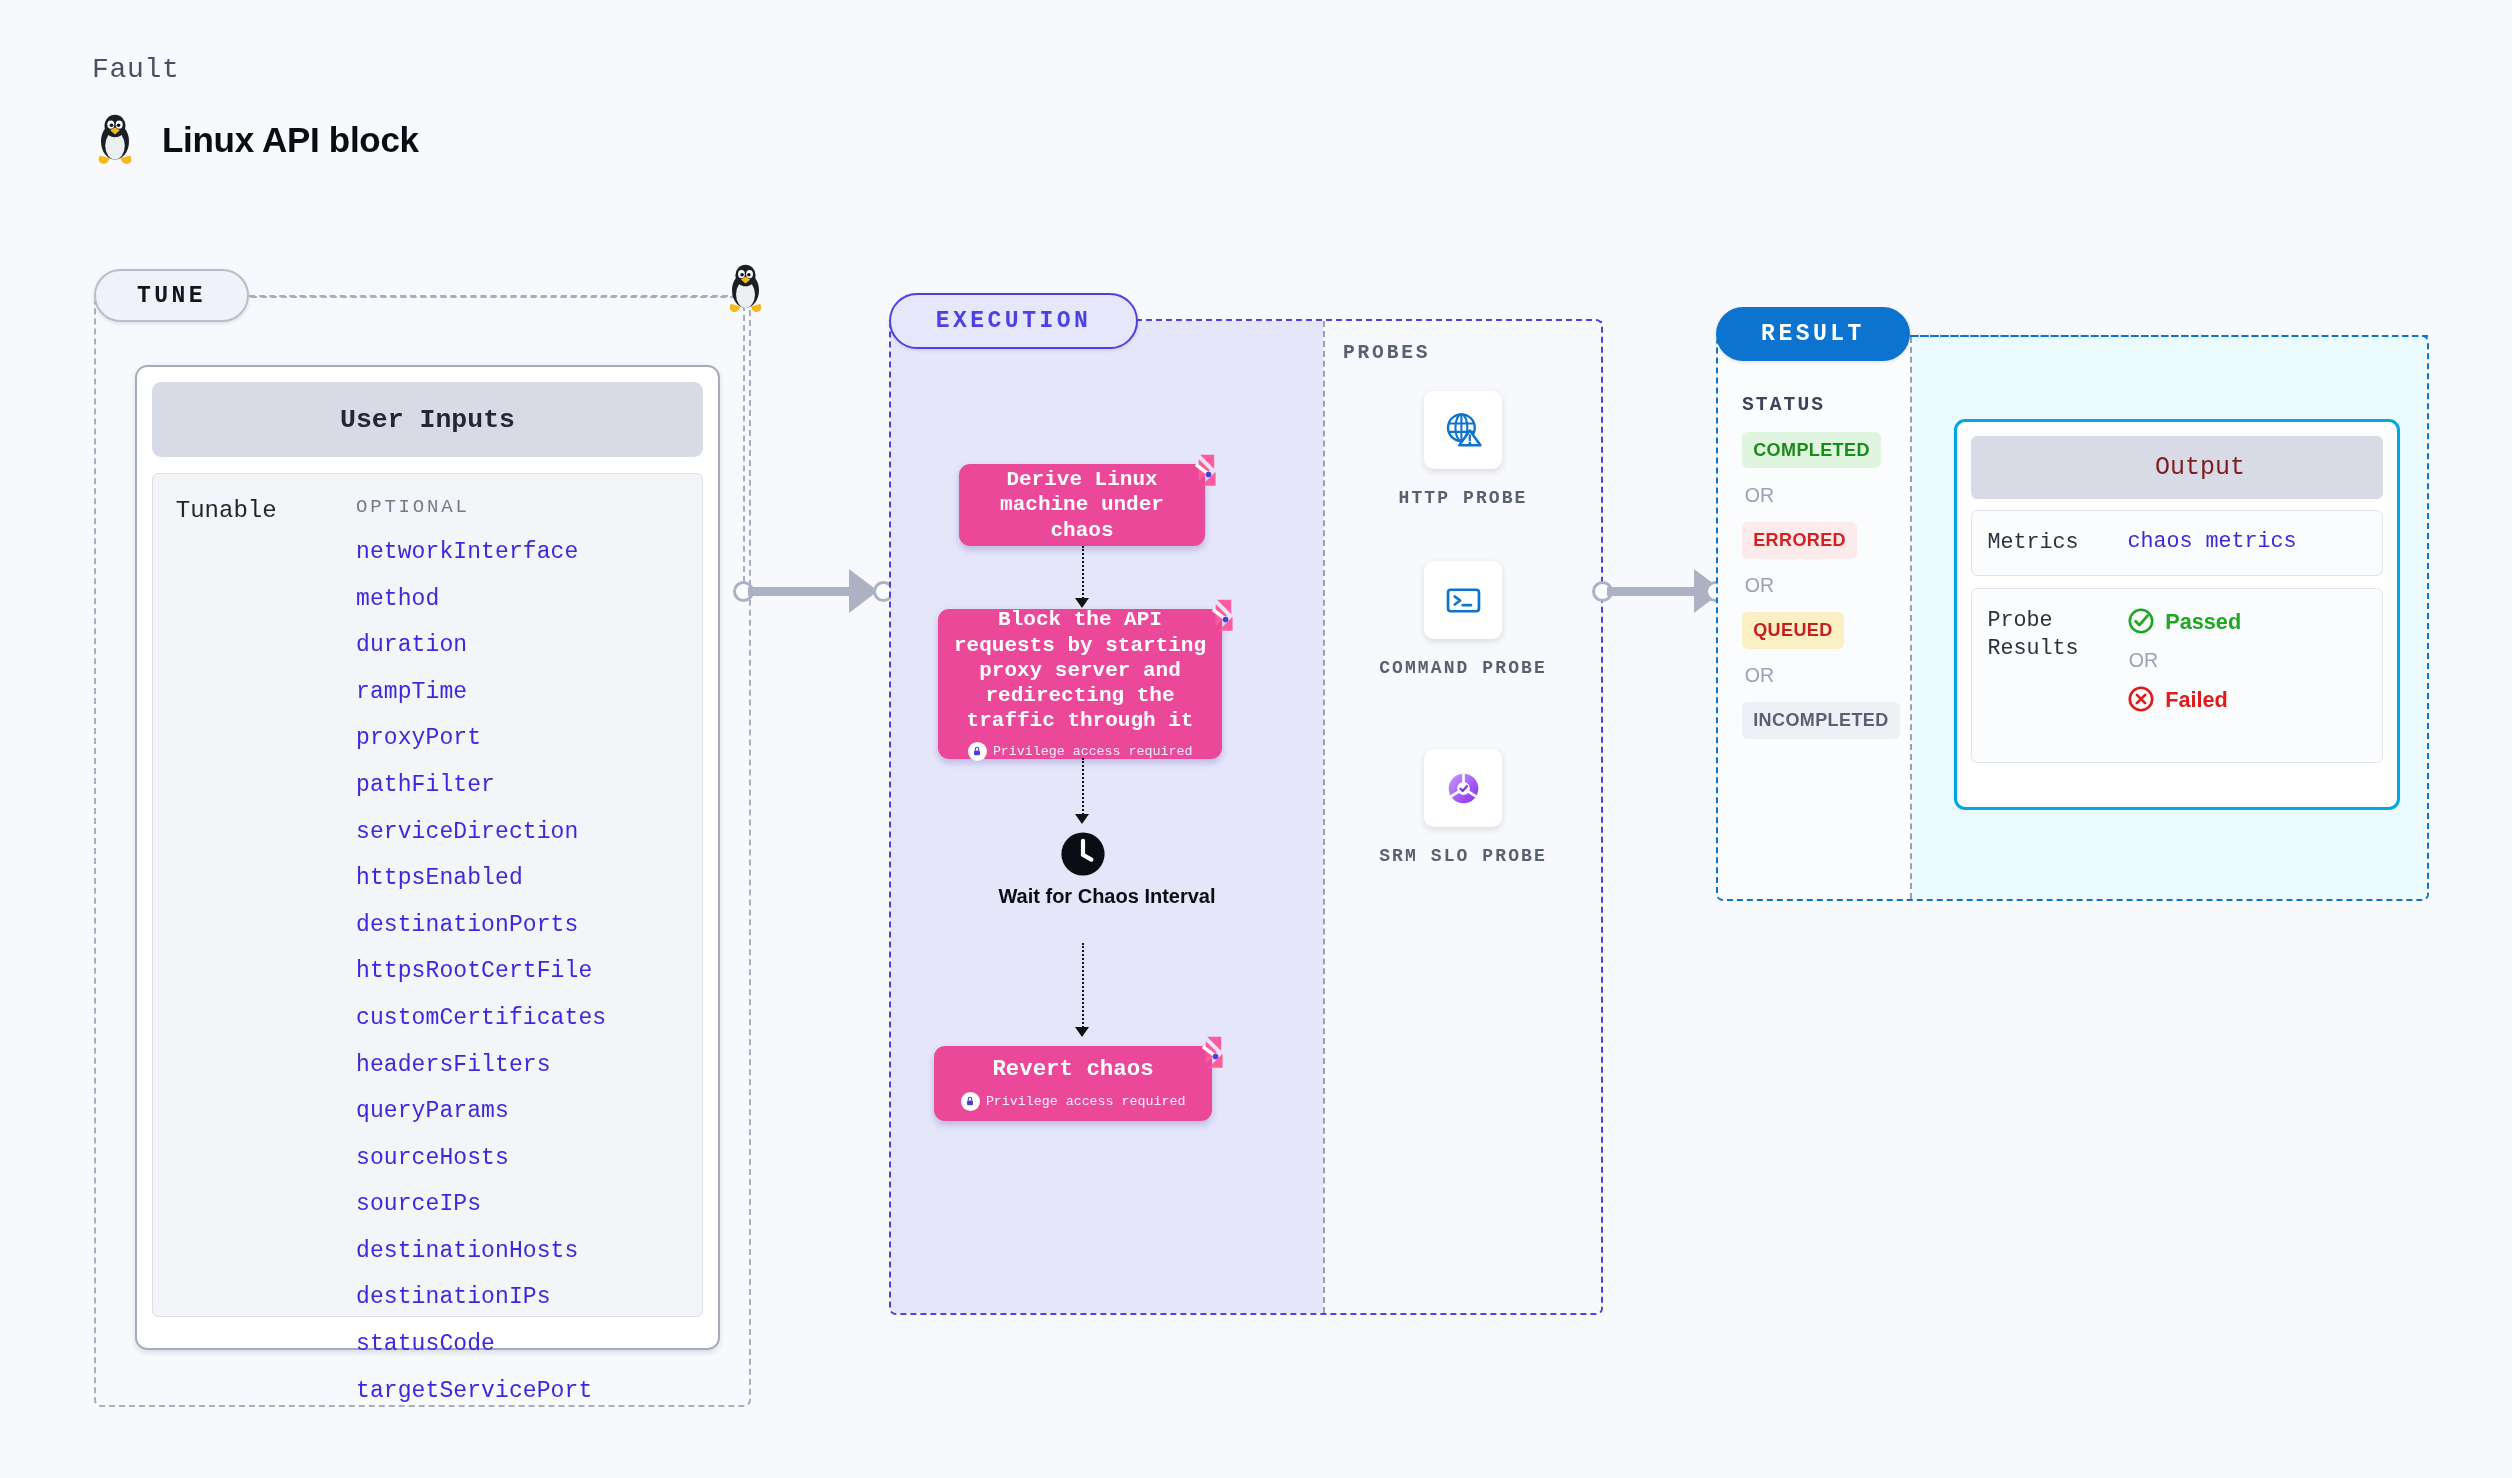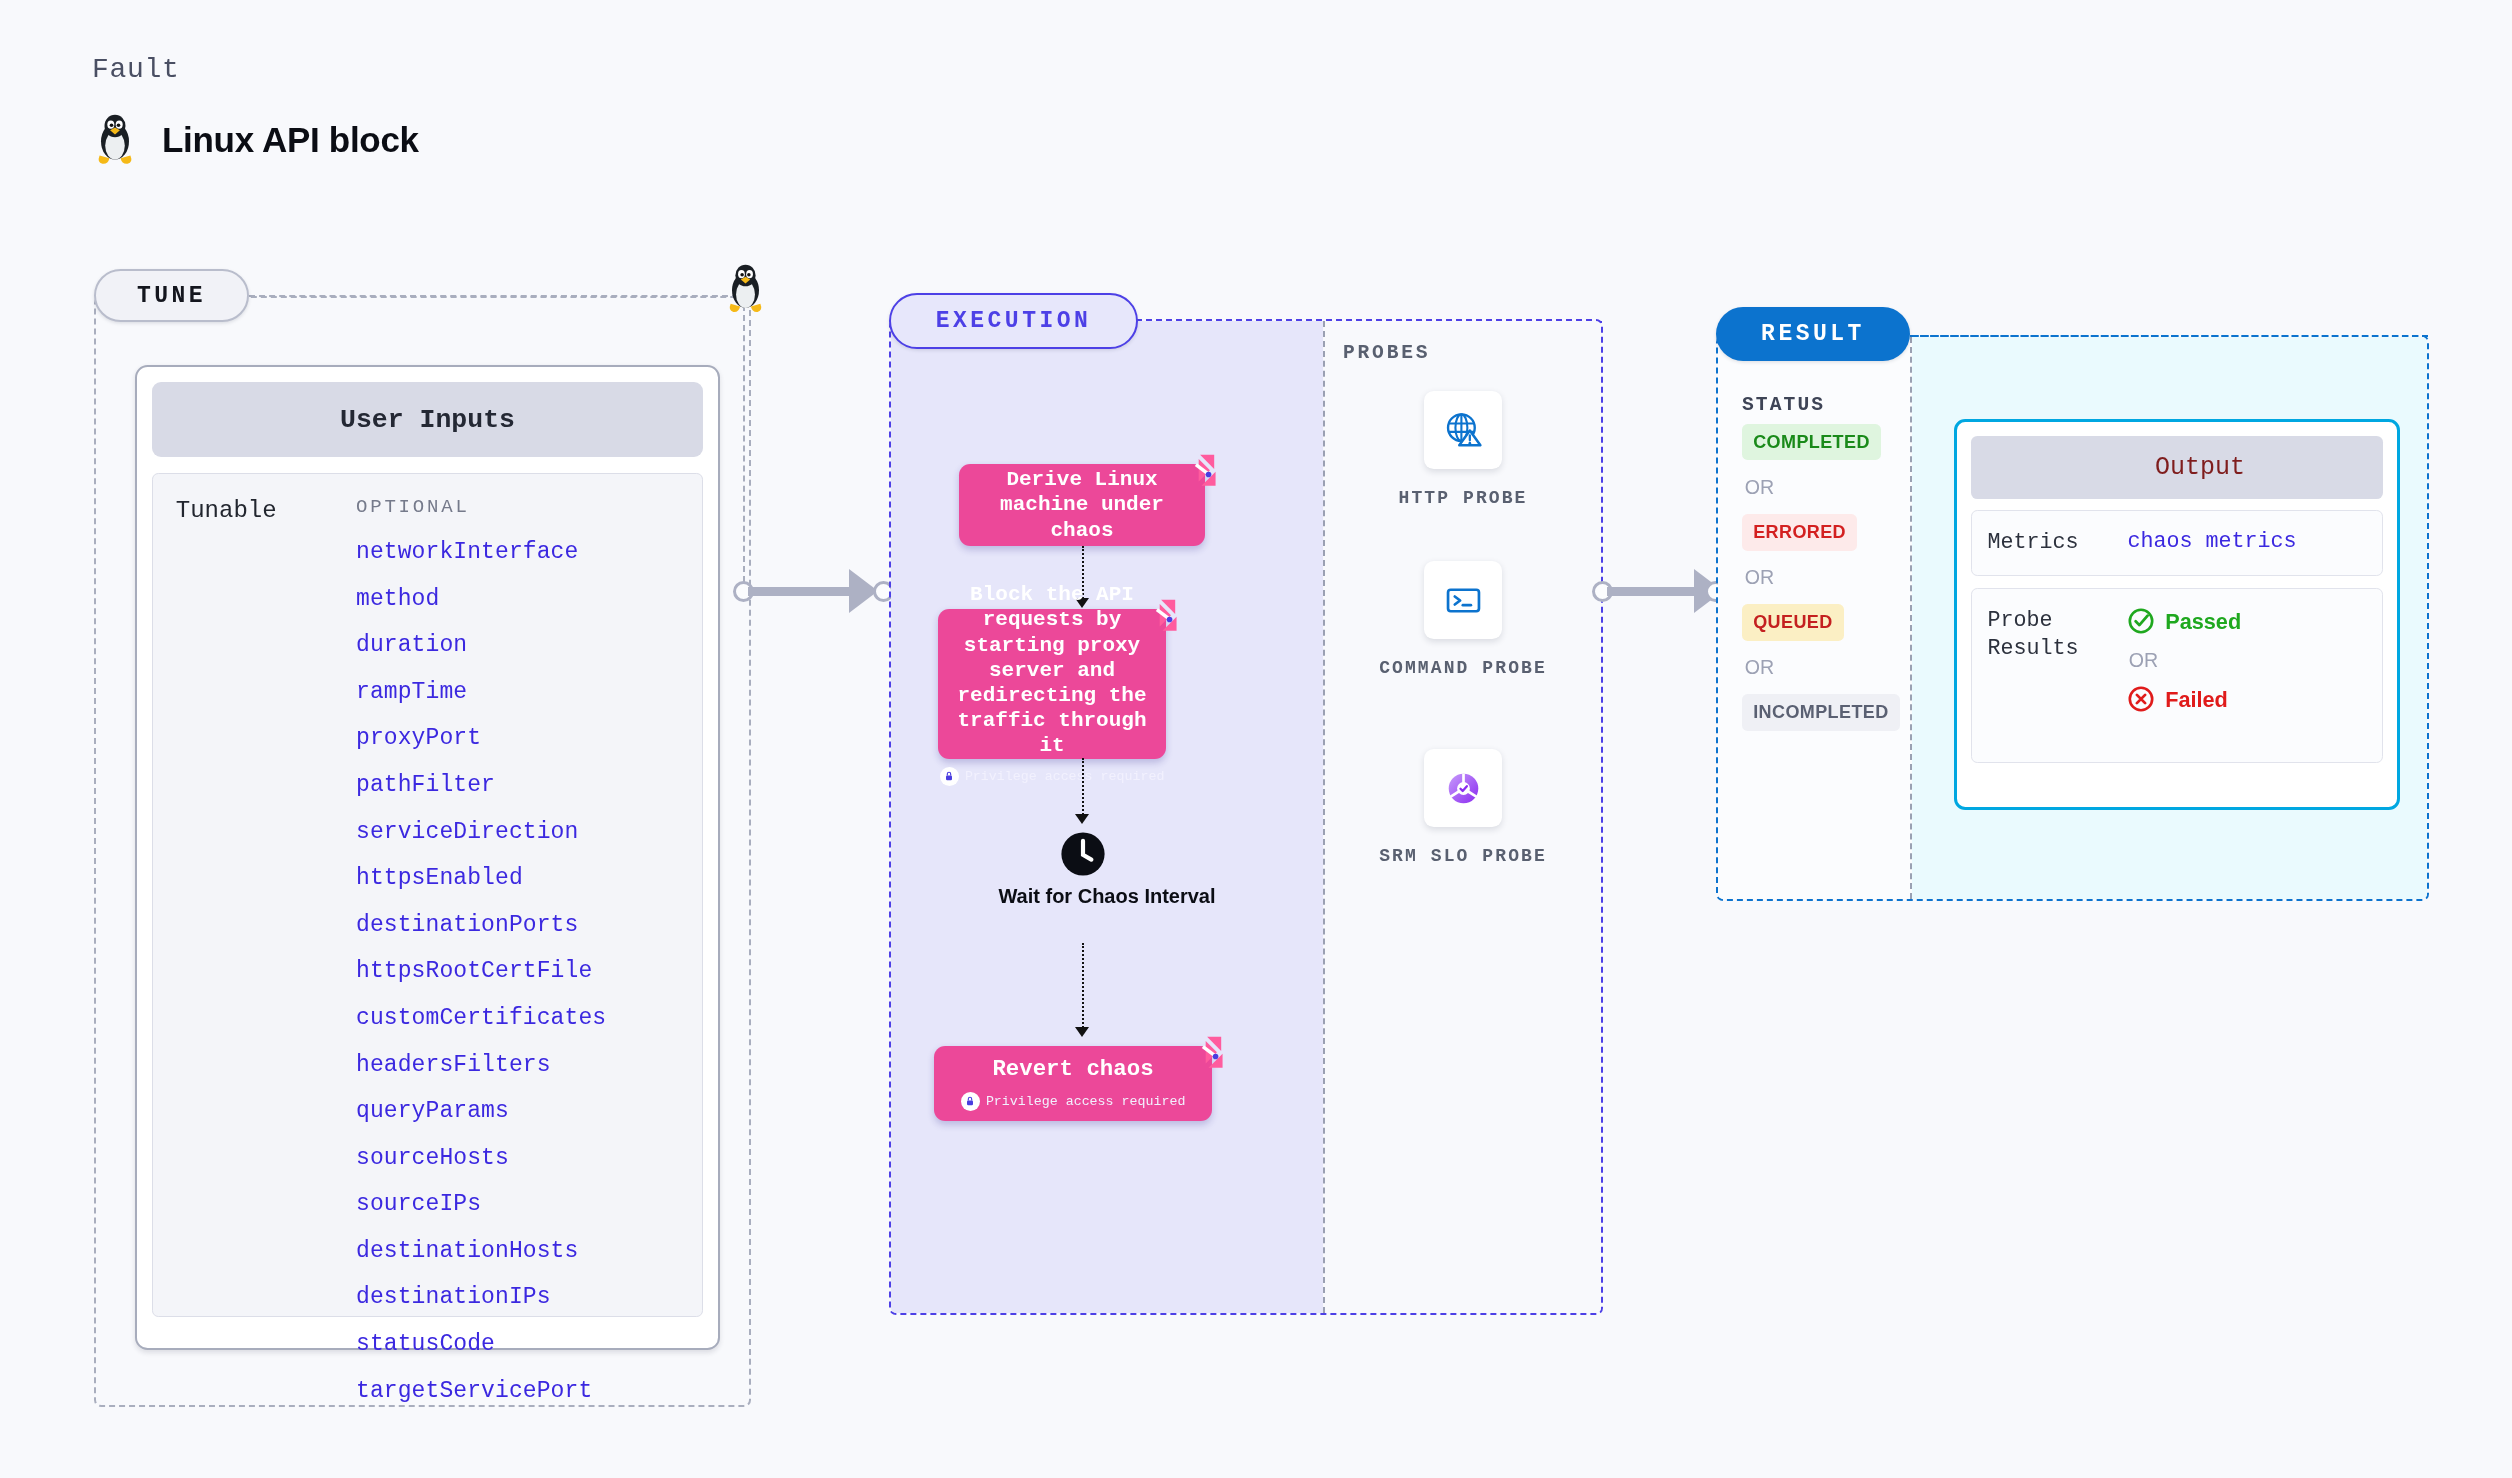--- a/index.html
+++ b/index.html
@@ -172,21 +172,21 @@
     border: 2.8px dashed #0C73CE; border-radius: 7px;
     display: flex; overflow: hidden;
   }
   #status-col {
     width: 194px; flex: none; height: 100%; background: #FBFCFE;
     border-right: 2.1px dashed #9AA0B2; position: relative; padding: 57px 0 0 24px;
   }
   #status-title {
     font-family: "Liberation Mono", monospace;
     font-size: 19.6px; font-weight: bold; color: #3E4456; letter-spacing: 2.1px;
-    margin-bottom: 8px;
+    margin-bottom: 16px;
   }
   .status-badge {
     display: inline-block; border-radius: 5.6px; padding: 7.7px 11.2px;
     font-size: 18px; font-weight: bold; letter-spacing: 0.4px;
   }
   .or-text {
     font-size: 19.6px; color: #9CA1B4; margin: 15.4px 0 15.4px 2.8px;
     font-family: "Liberation Sans", sans-serif;
   }
   #output-col {
@@ -337,21 +337,21 @@
           <path d="M24 18 L40 30" stroke="#FFFFFF" stroke-width="5" fill="none"></path>
           <circle cx="42" cy="32" r="4" fill="#4A3DE0"></circle>
         </svg>
       </span>
       <span class="node-text">Derive Linux machine under chaos</span>
     </div>
 
     <div class="dotted-conn" style="left:191px; top:225px; height:53px;"></div>
     <div class="arrow-head" style="left:184px; top:277px;"></div>
 
-    <div class="flow-node" style="left:47px; top:288px; width:228px; height:150px; font-size:21px;">
+    <div class="flow-node" style="left:47px; top:288px; width:284px; height:150px; font-size:21px;">
       <span class="corner-flag">
         <svg viewBox="0 0 54 54" width="38" height="38">
           <path d="M30 4 L50 4 L50 24 Z" fill="#FF5C9E"></path>
           <path d="M28 10 L44 26 L28 42 Z" fill="#FF5C9E"></path>
           <path d="M52 28 L52 48 L32 48 Z" fill="#FF5C9E"></path>
           <path d="M24 18 L40 30" stroke="#FFFFFF" stroke-width="5" fill="none"></path>
           <circle cx="42" cy="32" r="4" fill="#4A3DE0"></circle>
         </svg>
       </span>
       <span class="node-text">Block the API requests by starting proxy server and redirecting the traffic through it</span>

